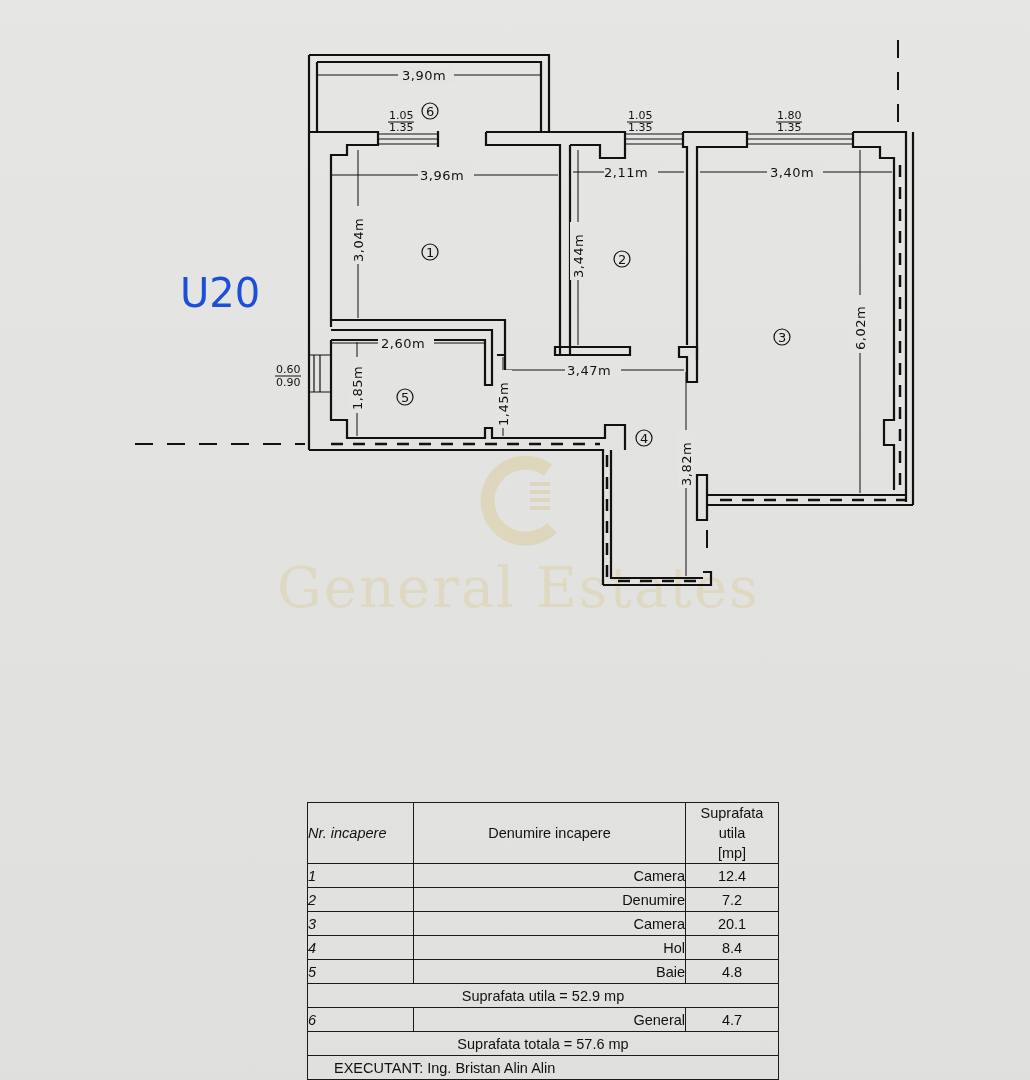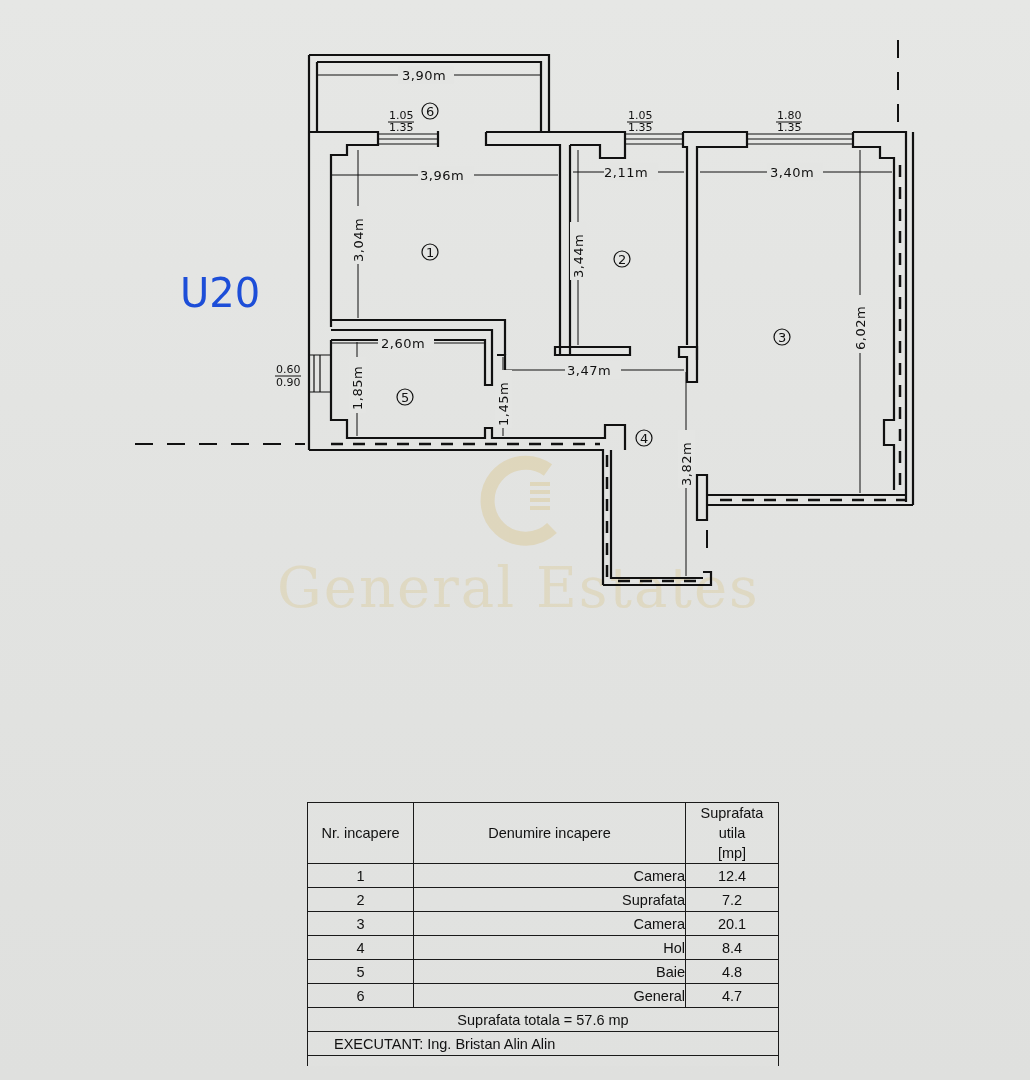--- a/index.html
+++ b/index.html
@@ -28,21 +28,21 @@
     table.areas {
       position: absolute; left: 307px; top: 802px; width: 472px;
       border-collapse: collapse; font-size: 14.5px;
       background: rgba(255,255,255,0.05);
     }
     table.areas td, table.areas th {
       border: 1.5px solid #1a1a1a; padding: 0; height: 23px;
       font-weight: normal;
     }
     table.areas th { height: 48px; line-height: 20px; }
-    .c1 { width: 105px; text-align: center; }
+    .c1 { width: 105px; text-align: left; font-style: italic; }
     .c2 { width: 233px; text-align: right; padding-left: 38px !important; }
     .c3 { text-align: center; }
     .c2h { text-align: center; }
     .full { text-align: center; }
     .exec { text-align: left; padding-left: 26px !important; }
     .blank { height: 10px !important; border-bottom: none !important; }
   </style>
 </head>
 <body>
 
@@ -214,39 +214,42 @@
       <span>[mp]</span>
     </th>
   </tr>
   <tr>
     <td class="c1">1</td>
     <td class="c2">Camera</td>
     <td class="c3">12.4</td>
   </tr>
   <tr>
     <td class="c1">2</td>
-    <td class="c2">Suprafata</td>
+    <td class="c2">Denumire</td>
     <td class="c3">7.2</td>
   </tr>
   <tr>
     <td class="c1">3</td>
     <td class="c2">Camera</td>
     <td class="c3">20.1</td>
   </tr>
   <tr>
     <td class="c1">4</td>
     <td class="c2">Hol</td>
     <td class="c3">8.4</td>
   </tr>
   <tr>
     <td class="c1">5</td>
     <td class="c2">Baie</td>
     <td class="c3">4.8</td>
   </tr>
   <tr>
+    <td class="full" colspan="3">Suprafata utila = 52.9 mp</td>
+  </tr>
+  <tr>
     <td class="c1">6</td>
     <td class="c2">General</td>
     <td class="c3">4.7</td>
   </tr>
   <tr>
     <td class="full" colspan="3">Suprafata totala = 57.6 mp</td>
   </tr>
   <tr>
     <td class="exec" colspan="3">EXECUTANT: Ing. Bristan Alin Alin</td>
   </tr>

